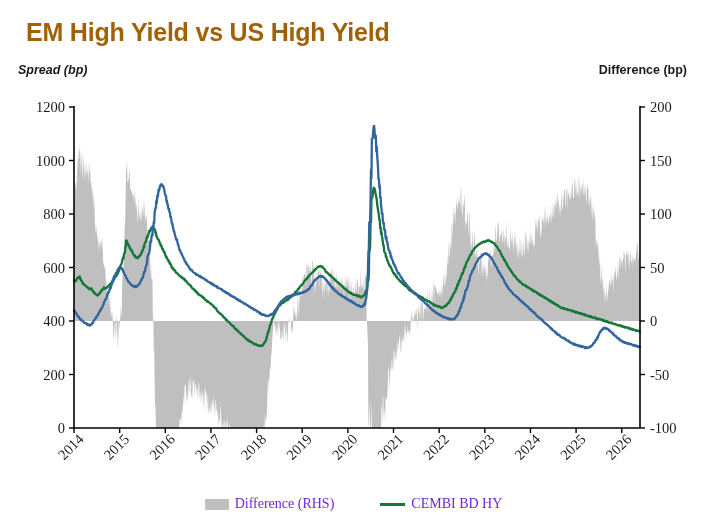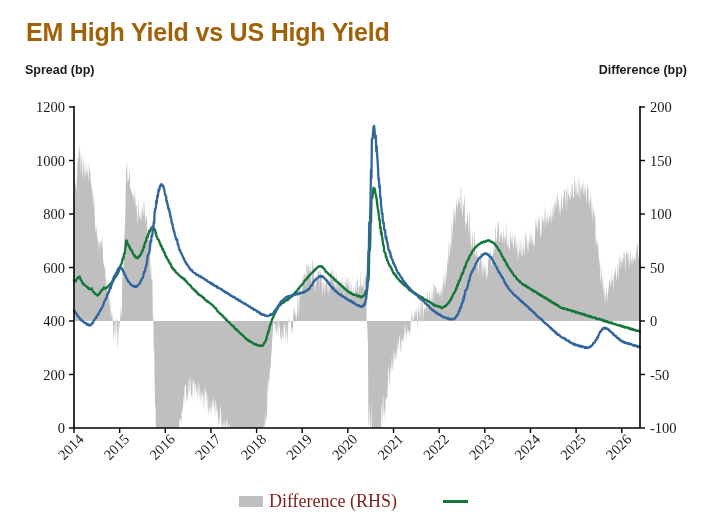--- a/index.html
+++ b/index.html
@@ -20,21 +20,21 @@
     letter-spacing:-0.2px;
     white-space:nowrap;
   }
   .axis-caption{
     position:absolute;
     font-size:12.5px;
     font-weight:bold;
     color:#1a1a1a;
     white-space:nowrap;
   }
-  .axis-caption.left{left:25px; top:63px;}
+  .axis-caption.left{left:18px; top:63px;font-style:italic;}
   .axis-caption.right{right:20px; top:63px;}
   svg.plot{position:absolute;left:0;top:0;}
   .tick-label{
     font-family:"Liberation Serif", serif;
     font-size:14.5px;
     fill:#1a1a1a;
   }
   .xtick-label{
     font-family:"Liberation Serif", serif;
     font-size:14.5px;
@@ -51,22 +51,22 @@
   }
   .legend-item{display:flex;align-items:center;gap:6px;}
   .legend-swatch-area{
     width:24px;height:11px;background:#BFBFBF;display:inline-block;
   }
   .legend-swatch-line{
     width:25px;height:3px;display:inline-block;
   }
   .legend-label{
     font-family:"Liberation Serif", serif;
-    font-size:18px;
-    color:#7f1d1d;
+    font-size:14px;
+    color:#6d28d9;
     white-space:nowrap;
   }
 </style>
 </head>
 <body>
 
 <div id="chart-root">
 
   <div class="title">EM High Yield vs US High Yield</div>
 
@@ -136,16 +136,17 @@
       <text x="621.741935483867" y="438" class="xtick-label" text-anchor="end" transform="rotate(-45 621.741935483867 438)" dx="6" dy="9">2026</text>
     </svg>
 
   <div class="legend" id="legend">
       <div class="legend-item">
         <span class="legend-swatch-area" style="background: rgb(191, 191, 191);"></span>
         <span class="legend-label">Difference (RHS)</span>
       </div>
       <div class="legend-item">
         <span class="legend-swatch-line" style="background: rgb(21, 118, 58);"></span>
+        <span class="legend-label">CEMBI BD HY</span>
       </div>
     </div>
 
 </div>
 
 </body></html>

